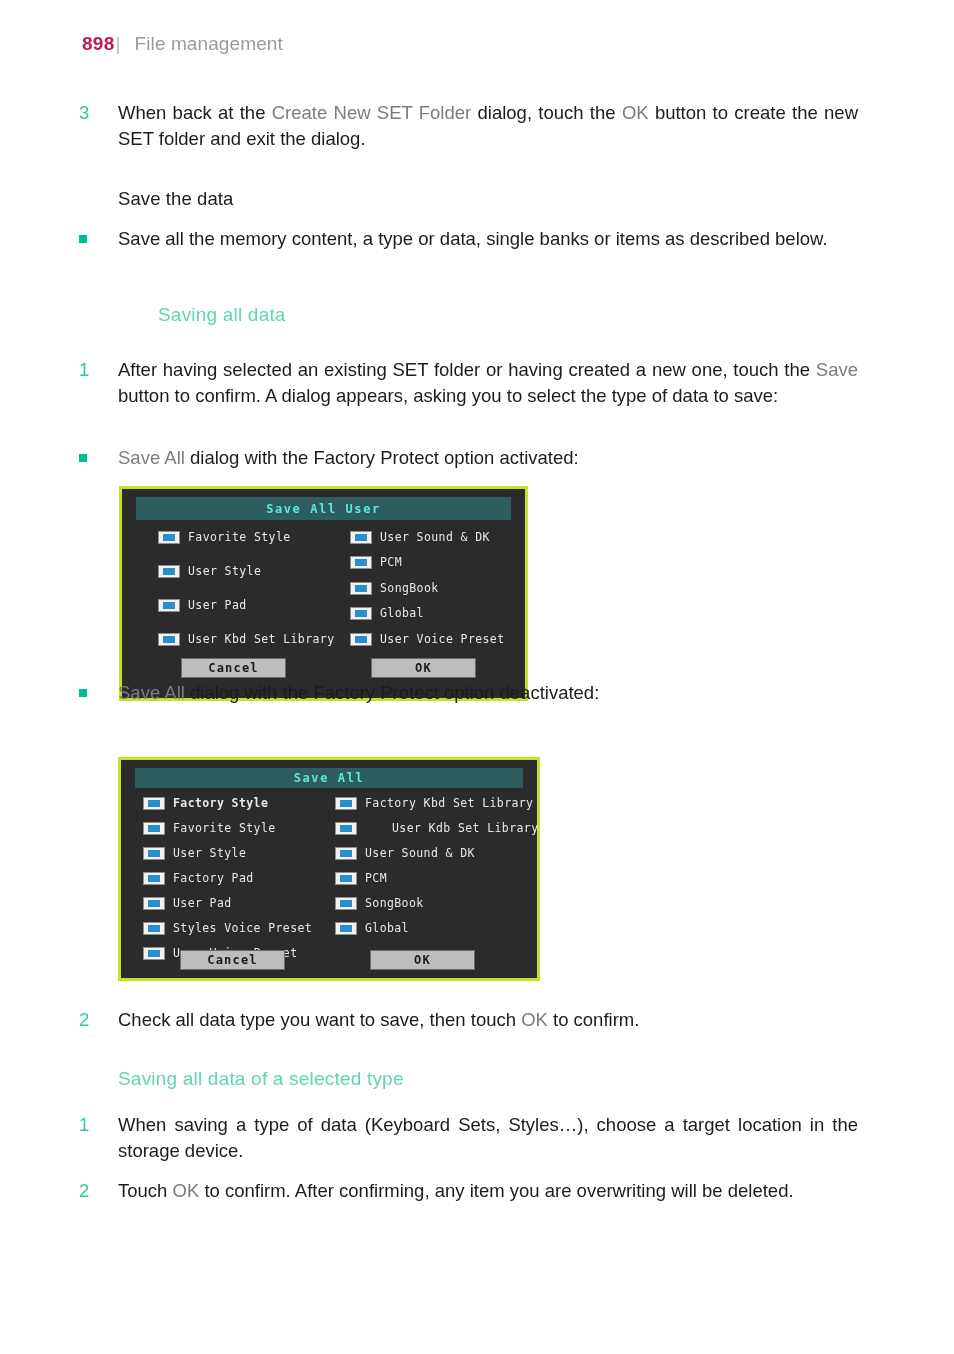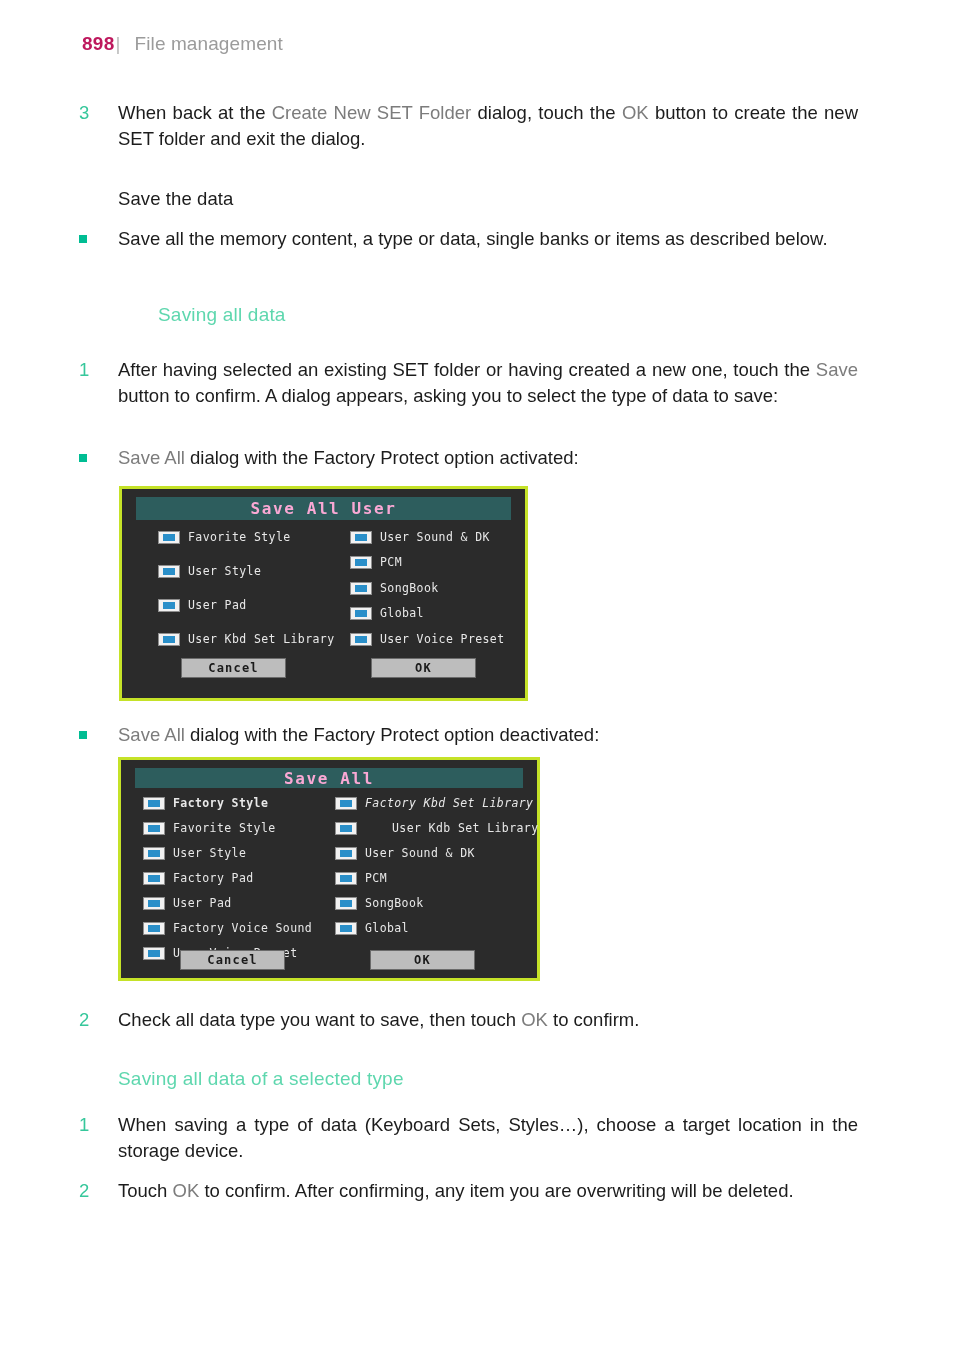--- a/index.html
+++ b/index.html
@@ -114,22 +114,22 @@
     font-family: "DejaVu Sans Mono", monospace;
   }
   .dlg-inner {
     position: absolute;
     inset: 4px;
     background: #2b2b2b;
   }
   .dlg-title {
     position: absolute;
     background: #2d5d5d;
-    color: #f9a8d4;
-    font-size: 16px;
+    color: #5eead4;
+    font-size: 12px;
     font-weight: bold;
     letter-spacing: 1.6px;
     text-align: center;
     display: flex;
     align-items: center;
     justify-content: center;
   }
   .dlg-item {
     position: absolute;
     display: flex;
@@ -266,21 +266,21 @@
           <i></i>
         </span>
       <span>User Voice Preset</span>
     </div>
 
     <div class="dlg-btn" style="left:55px; top:165px; width:105px; height:20px;">Cancel</div>
     <div class="dlg-btn" style="left:245px; top:165px; width:105px; height:20px;">OK</div>
   </div>
 </div>
 
-<div class="bullet-row" style="top:722px;justify-content:space-between;">
+<div class="bullet-row" style="top:680px;justify-content:space-between;">
   <div class="bullet-mark">
       <span class="bullet-sq"></span>
     </div>
   <div class="step-body nojust"><span class="dim">Save All</span><span> dialog with the Factory Protect option deactivated:</span></div>
 </div>
 
 <div class="dialog" id="dlg2" style="left:118px; top:757px; width:422px; height:224px;">
   <div class="dlg-inner">
     <div class="dlg-title" style="left:10px; top:4px; right:10px; height:20px;">Save All</div>
 
@@ -311,30 +311,30 @@
     <div class="dlg-item" style="left:18px; top:132px;">
       <span class="cbox">
           <i></i>
         </span>
       <span>User Pad</span>
     </div>
     <div class="dlg-item" style="left:18px; top:157px;">
       <span class="cbox">
           <i></i>
         </span>
-      <span>Factory Voice Sound</span>
+      <span>Styles Voice Preset</span>
     </div>
     <div class="dlg-item" style="left:18px; top:182px;">
       <span class="cbox">
           <i></i>
         </span>
       <span>User Voice Preset</span>
     </div>
 
-    <div class="dlg-item" style="left:210px; top:32px;font-style:italic;">
+    <div class="dlg-item" style="left:210px; top:32px;">
       <span class="cbox">
           <i></i>
         </span>
       <span>Factory Kbd Set Library</span>
     </div>
     <div class="dlg-item" style="left:210px; top:57px;gap:35px;">
       <span class="cbox">
           <i></i>
         </span>
       <span>User Kdb Set Library</span>

